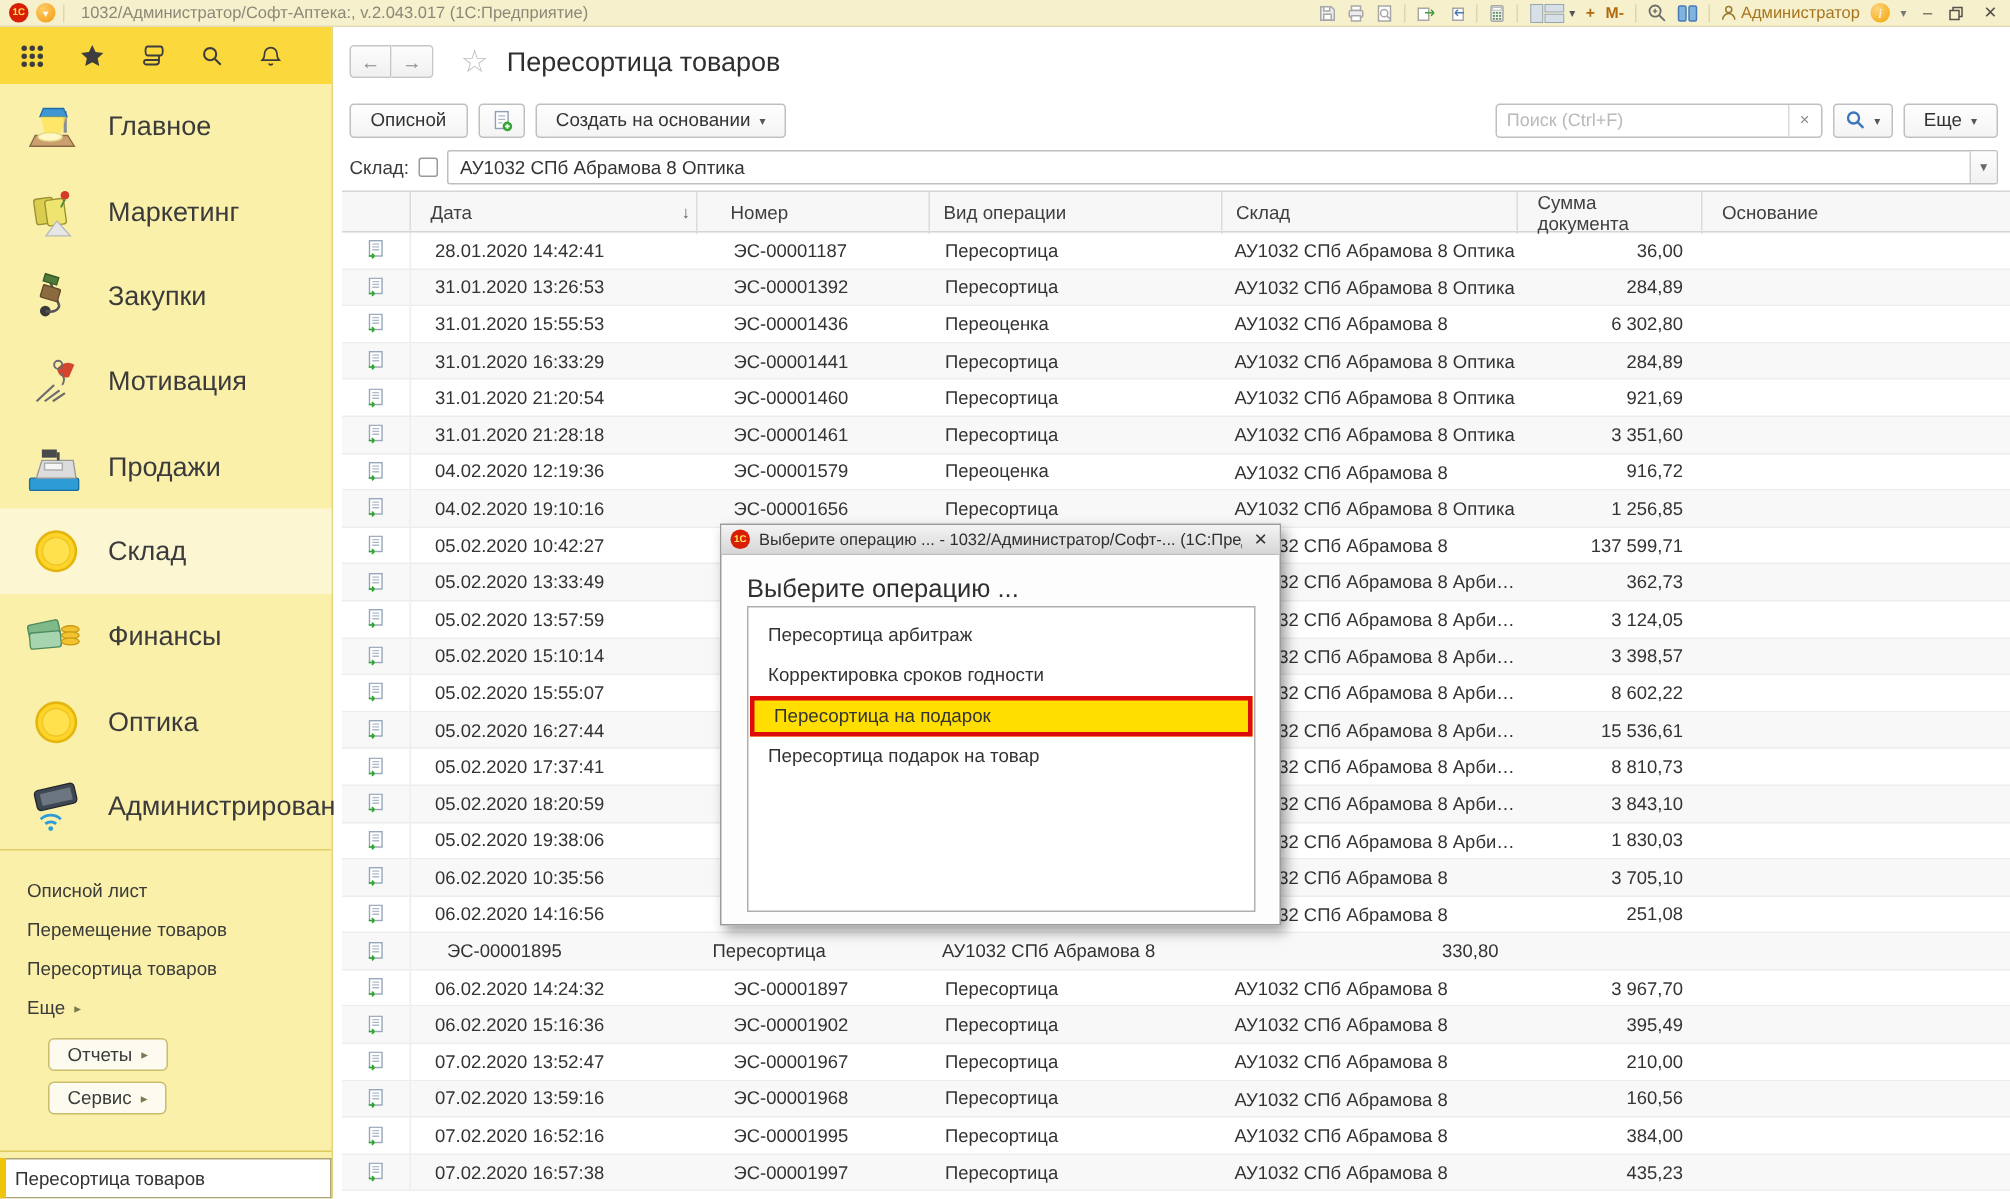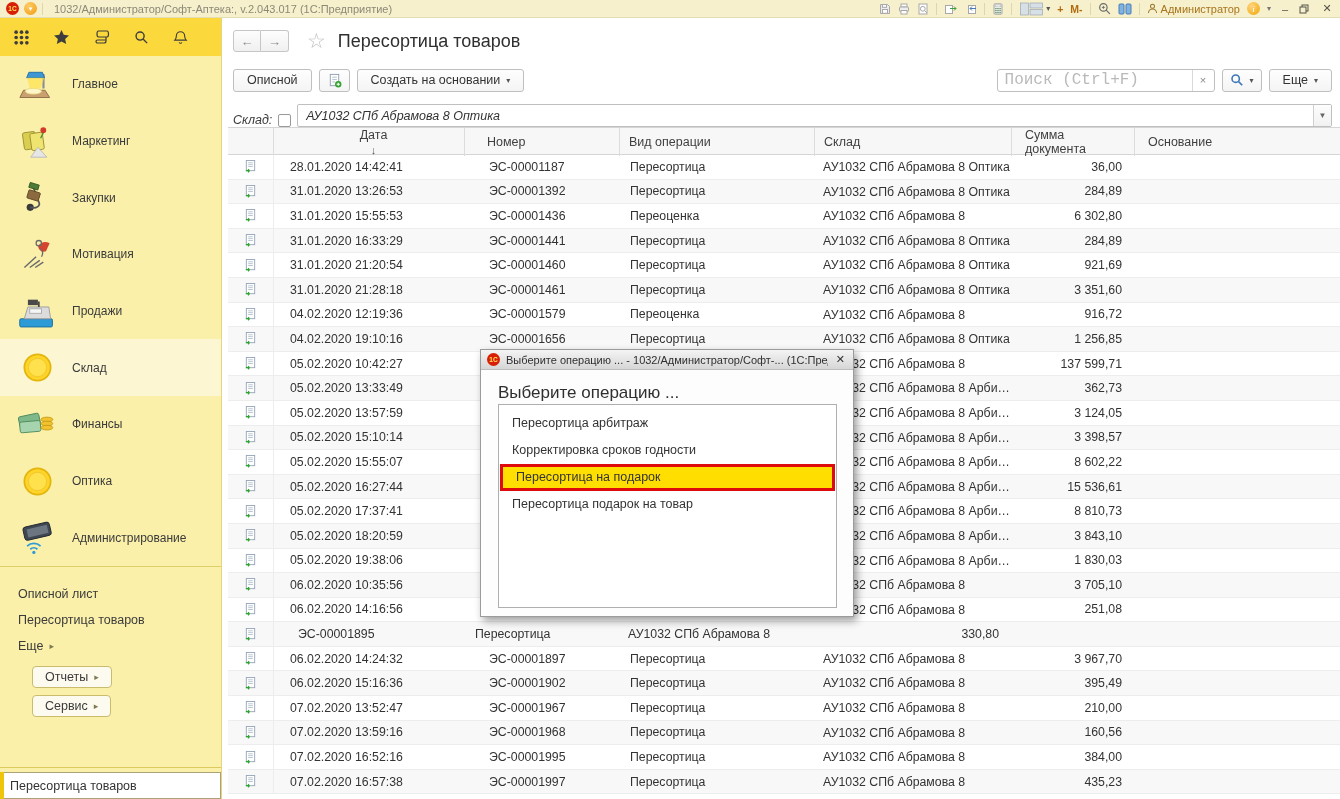--- a/index.html
+++ b/index.html
@@ -20,21 +20,21 @@
   .sep { width:1px; height:12px; background:#DDD6AE; }
 
   
   .sidebar { position:absolute; left:0; top:18px; width:222px; bottom:0; background:#FAF0AA; border-right:1px solid #E4D580; display:flex; flex-direction:column; }
   .side-strip { height:38px; background:#FBD83C; display:flex; align-items:center; gap:24px; padding:0 14px; flex:0 0 auto; }
   .side-strip .sicon { display:inline-flex; }
   .side-sections { flex:0 0 auto; }
   .side-item { height:56.7px; display:flex; align-items:center; gap:14px; padding-left:16px; cursor:pointer; }
   .side-item.active { background:#FCF7D2; }
   .side-ico { width:42px; display:flex; justify-content:center; flex:0 0 auto; }
-  .side-label { font-size:12px; color:#3B3B3B; }
+  .side-label { font-size:18px; color:#3B3B3B; }
   .side-links { border-top:1px solid #DECF6B; padding:14px 0 0 18px; }
   .side-link { font-size:12.5px; color:#3B3B3B; padding:6px 0; cursor:pointer; display:flex; align-items:center; gap:6px; }
   .arr { color:#7a7a52; font-size:9px; }
   .side-btn { display:flex; align-items:center; gap:6px; margin:7px 0 0 14px; background:#FDFBEF; border:1px solid #C9BC6B; border-radius:4px; font-size:12.5px; color:#3B3B3B; padding:3px 12px; font-family:inherit; cursor:pointer; }
   .side-footer { margin-top:auto; height:32px; border-top:1px solid #DBC95B; padding-top:4px; position:relative; }
   .open-tab { position:relative; height:27px; background:#FFFFFF; border:1px solid #ABA377; border-left:none; display:flex; align-items:center; padding-left:10px; font-size:12.5px; color:#333; cursor:pointer; }
   .tab-accent { position:absolute; left:0; top:-1px; bottom:-1px; width:4px; background:#EFC50C; }
 
   
   .main { position:absolute; left:223px; top:18px; right:0; bottom:0; background:#fff; overflow:hidden; }
@@ -44,41 +44,41 @@
   .navbtn:first-child { border-radius:3px 0 0 3px; }
   .navbtn:last-child { border-radius:0 3px 3px 0; border-left:none; }
   .fav-star { color:#C0C0C0; font-size:21px; margin:0 12px 0 18px; cursor:pointer; }
   .page-title { font-size:18px; color:#2f2f2f; }
   .toolbar { height:32px; display:flex; align-items:center; gap:7px; padding-left:10px; }
   .btn { background:linear-gradient(#FEFEFE,#F4F4F4); border:1px solid #BFBFBF; border-radius:3px; height:23px; font-size:12.5px; color:#333; padding:0 13px; font-family:inherit; display:inline-flex; align-items:center; gap:6px; cursor:pointer; }
   .btn .caret { font-size:8px; color:#555; }
   .iconbtn { padding:0 7px; }
   .tb-spacer { flex:1; }
   .searchbox { display:flex; align-items:center; border:1px solid #BFBFBF; border-radius:3px; height:23px; width:218px; background:#fff; }
-  .searchbox input { border:none; outline:none; flex:1; font-size:16px; padding:0 7px; font-family:Liberation Mono, monospace; color:#1d4ed8; min-width:0; }
+  .searchbox input { border:none; outline:none; flex:1; font-size:12px; padding:0 7px; font-family:Liberation Sans, sans-serif; color:#1d4ed8; min-width:0; }
   .searchbox input::placeholder { color:#B9B9B9; }
   .clear-x { width:22px; align-self:stretch; border-left:1px solid #D9D9D9; color:#8a8a8a; font-size:11px; display:flex; align-items:center; justify-content:center; cursor:pointer; }
   .toolbar .last { margin-right:8px; }
 
-  .filter-row { height:31px; display:flex; align-items:flex-end; padding-left:10px; gap:6px;font-style:italic; }
+  .filter-row { height:31px; display:flex; align-items:center; padding-left:10px; gap:6px; }
   .filter-label { font-size:12.5px; color:#3B3B3B; }
   .checkbox { width:13px; height:13px; border:1px solid #9a9a9a; border-radius:2px; background:#fff; cursor:pointer; }
   .combo { flex:1; margin-right:8px; height:23px; border:1px solid #BFBFBF; border-radius:2px; display:flex; align-items:center; background:#fff; }
   .combo-val { flex:1; font-size:12.5px; color:#333; padding:0 8px; }
   .combo-btn { width:18px; align-self:stretch; border-left:1px solid #CFCFCF; display:flex; align-items:center; justify-content:center; color:#666; font-size:8px; cursor:pointer; background:linear-gradient(#FDFDFD,#F1F1F1); }
 
   
   .grid { margin-left:5px; border-top:1px solid #D5D5D5; }
   .thead, .trow { display:grid; grid-template-columns:46px 191px 155px 195px 197px 123px 1fr; }
   .thead { height:27px; background:#F7F7F7; border-bottom:1px solid #D5D5D5; }
   .th { font-size:12.5px; color:#3f3f3f; display:flex; align-items:center; border-right:1px solid #DCDCDC; padding-left:13px; cursor:pointer; }
   .th:last-child { border-right:none; }
   .th.c-num { padding-left:22px; } .th.c-op { padding-left:9px; } .th.c-wh { padding-left:9px; }
   .th.c-sum { justify-content:flex-end; padding-right:24px; }
-  .th.c-date { justify-content:space-between; padding-right:4px;flex-direction:column; }
+  .th.c-date { justify-content:space-between; padding-right:4px; }
   .sort { color:#555; font-size:11px; }
   .trow { height:24.6px; border-bottom:1px solid #EDEDED; cursor:pointer; }
   .trow.alt { background:#F8F8F8; }
   .td { font-size:12.3px; color:#333; display:flex; align-items:center; white-space:nowrap; overflow:hidden; }
   .td.c-icon { justify-content:center; border-right:1px solid #EDEDED; }
   .td.c-date { padding-left:16px; } .td.c-num { padding-left:24px; } .td.c-op { padding-left:10px; }
   .td.c-wh { padding-left:8px; text-overflow:ellipsis; display:block; line-height:24.6px; }
   .td.c-sum { justify-content:flex-end; padding-right:13px; }
 
   
@@ -342,20 +342,21 @@
               <path d="M11 29 a11 11 0 0 1 15 0 M14.5 32.5 a6 6 0 0 1 8 0" stroke="#2D9BD6" stroke-width="2" fill="none"></path>
               <circle cx="18.5" cy="36" r="1.8" fill="#2D9BD6"></circle>
             </svg>
           </span>
           <span class="side-label">Администрирование</span>
         </div>
       </div>
     <div class="side-links">
       <div id="sideLinks">
           <div class="side-link">Описной лист</div>
+          <div class="side-link">Перемещение товаров</div>
           <div class="side-link">Пересортица товаров</div>
         </div>
       <div class="side-link">
           <span>Еще</span>
           <span class="arr">▸</span>
         </div>
       <div id="sideBtns">
           <button class="side-btn">
             <span>Отчеты</span>
             <span class="arr">▸</span>

